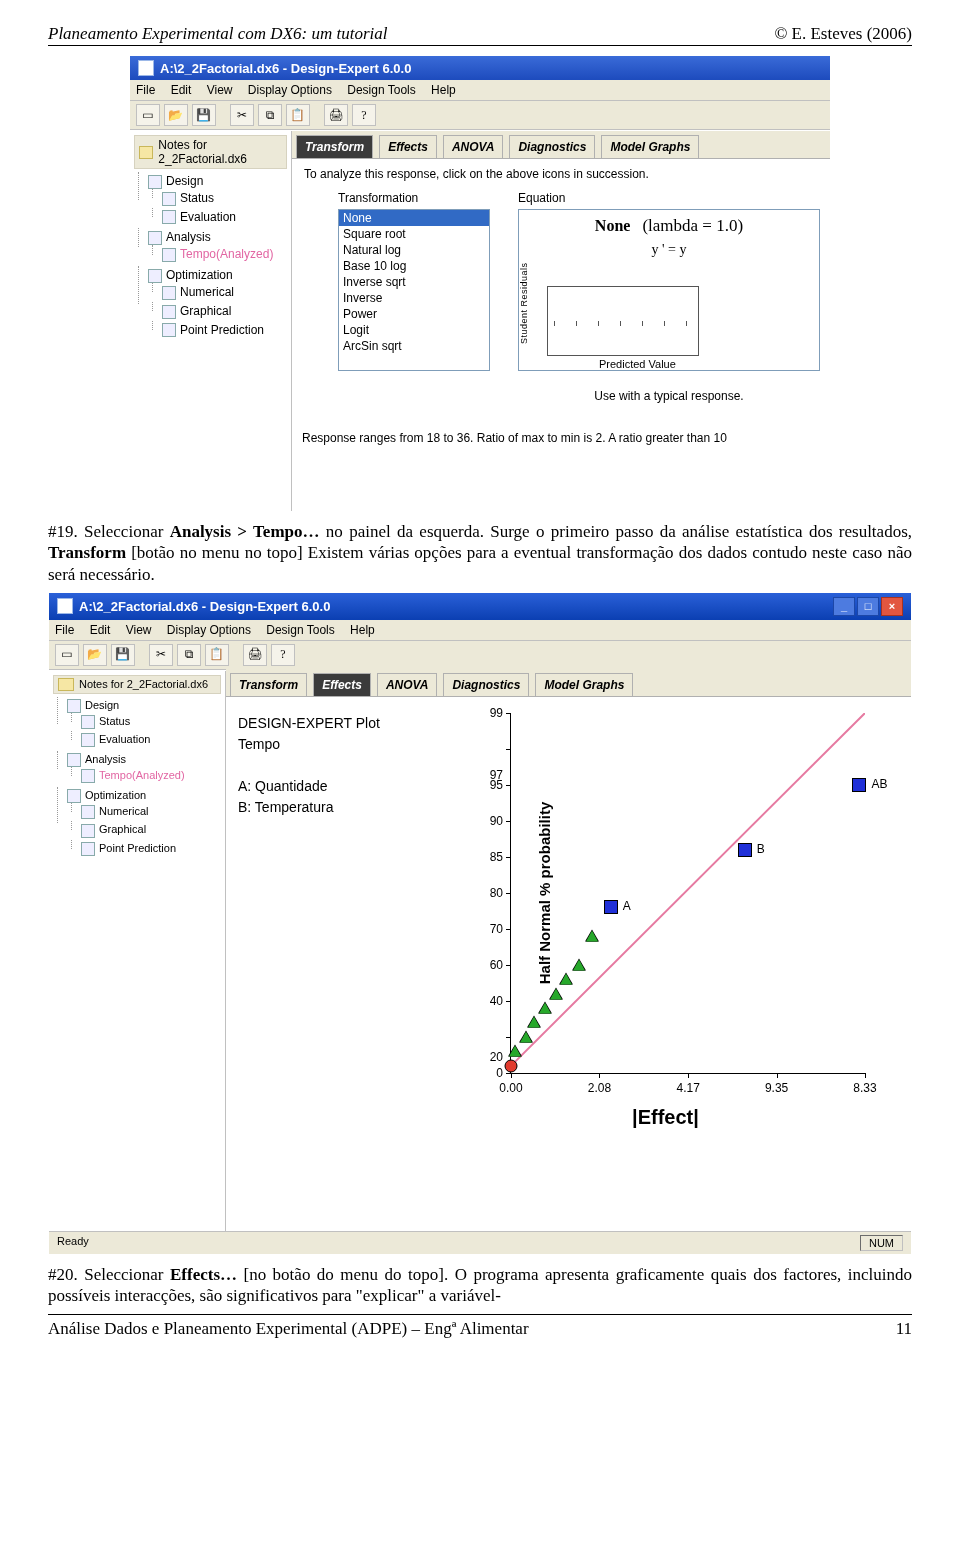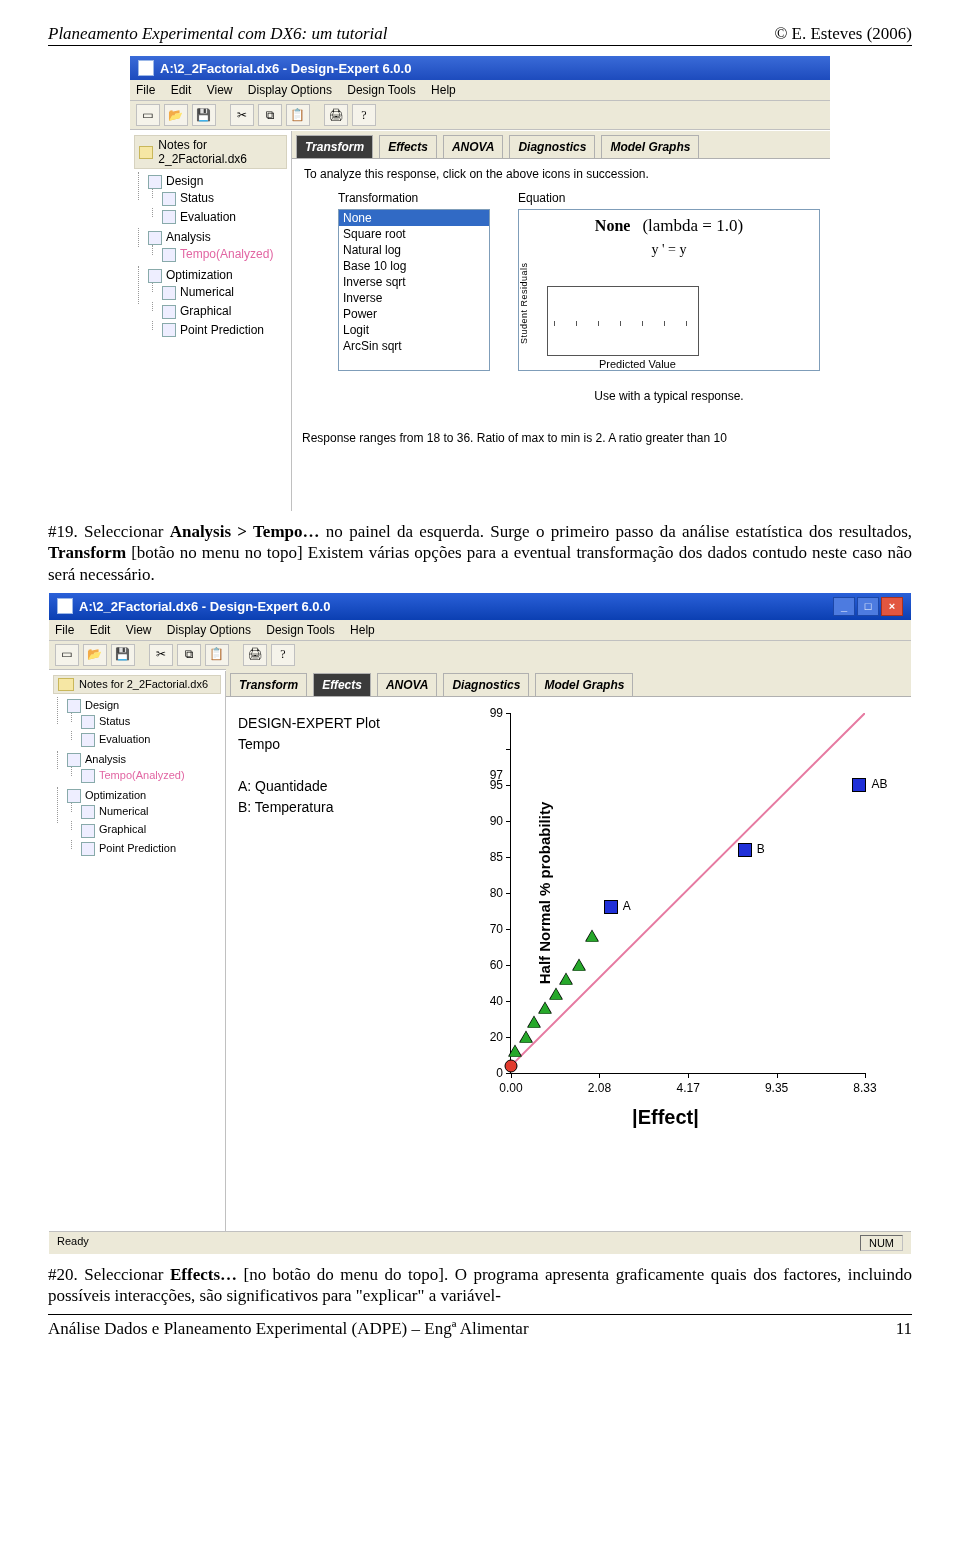--- a/index.html
+++ b/index.html
@@ -454,21 +454,21 @@
           </div>
           <div class="plot-area">
             <div class="chart" id="chart">
               <div class="ylab-rot">Half Normal % probability</div>
               <svg class="dataline" id="chartsvg" preserveAspectRatio="none" viewBox="0 0 354 360">
                   <line x1="0" y1="352.8" x2="354" y2="0" stroke="#e67aa1" stroke-width="2"></line>
                 </svg>
             <div class="ytick" style="top: 360px;"></div>
                 <div class="yval" style="top: 360px;">0</div>
                 <div class="ytick" style="top: 324px;"></div>
-                <div class="yval" style="top: 324px;">20</div>
+                <div class="yval" style="top: 344px;">20</div>
                 <div class="ytick" style="top: 288px;"></div>
                 <div class="yval" style="top: 288px;">40</div>
                 <div class="ytick" style="top: 252px;"></div>
                 <div class="yval" style="top: 252px;">60</div>
                 <div class="ytick" style="top: 216px;"></div>
                 <div class="yval" style="top: 216px;">70</div>
                 <div class="ytick" style="top: 180px;"></div>
                 <div class="yval" style="top: 180px;">80</div>
                 <div class="ytick" style="top: 144px;"></div>
                 <div class="yval" style="top: 144px;">85</div>

